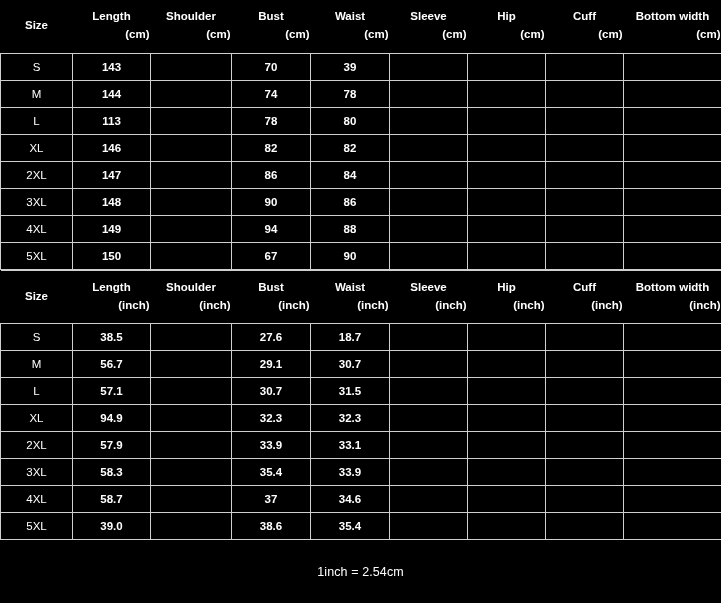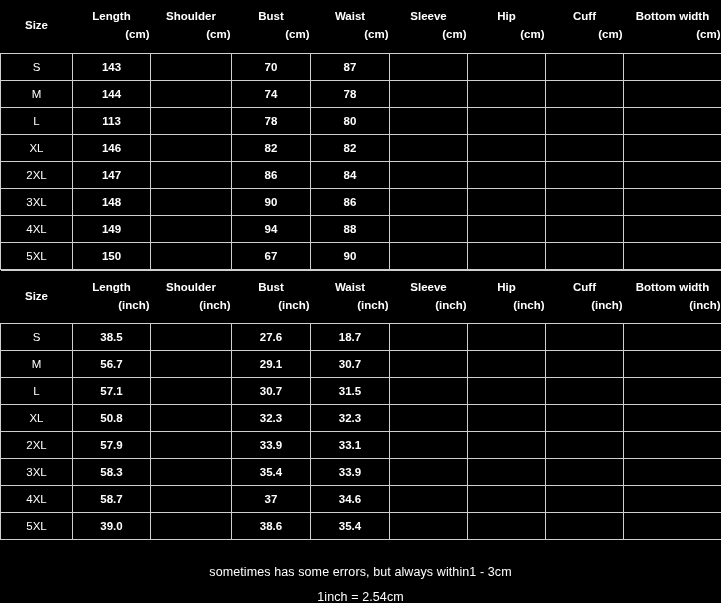--- a/index.html
+++ b/index.html
@@ -115,21 +115,21 @@
         <th><span>Cuff</span><span class="unit">(cm)</span></th>
         <th><span>Bottom width</span><span class="unit">(cm)</span></th>
       </tr>
     </thead>
     <tbody>
       <tr class="data-row">
         <td class="size-cell">S</td>
         <td class="val">143</td>
         <td class="val"></td>
         <td class="val">70</td>
-        <td class="val">87</td>
+        <td class="val">39</td>
         <td class="val"></td>
         <td class="val"></td>
         <td class="val"></td>
         <td class="val"></td>
       </tr>
       <tr class="data-row">
         <td class="size-cell">M</td>
         <td class="val">144</td>
         <td class="val"></td>
         <td class="val">74</td>
@@ -262,21 +262,21 @@
         <td class="val"></td>
         <td class="val">30.7</td>
         <td class="val">31.5</td>
         <td class="val"></td>
         <td class="val"></td>
         <td class="val"></td>
         <td class="val"></td>
       </tr>
       <tr class="data-row">
         <td class="size-cell">XL</td>
-        <td class="val">50.8</td>
+        <td class="val">94.9</td>
         <td class="val"></td>
         <td class="val">32.3</td>
         <td class="val">32.3</td>
         <td class="val"></td>
         <td class="val"></td>
         <td class="val"></td>
         <td class="val"></td>
       </tr>
       <tr class="data-row">
         <td class="size-cell">2XL</td>
@@ -319,17 +319,16 @@
         <td class="val">35.4</td>
         <td class="val"></td>
         <td class="val"></td>
         <td class="val"></td>
         <td class="val"></td>
       </tr>
     </tbody>
   </table>
 
   <div class="footer">
-    <div class="footer-line">sometimes has some errors, but always within1 - 3cm</div>
     <div class="footer-line">1inch = 2.54cm</div>
   </div>
 
 </div>
 
 </body></html>

